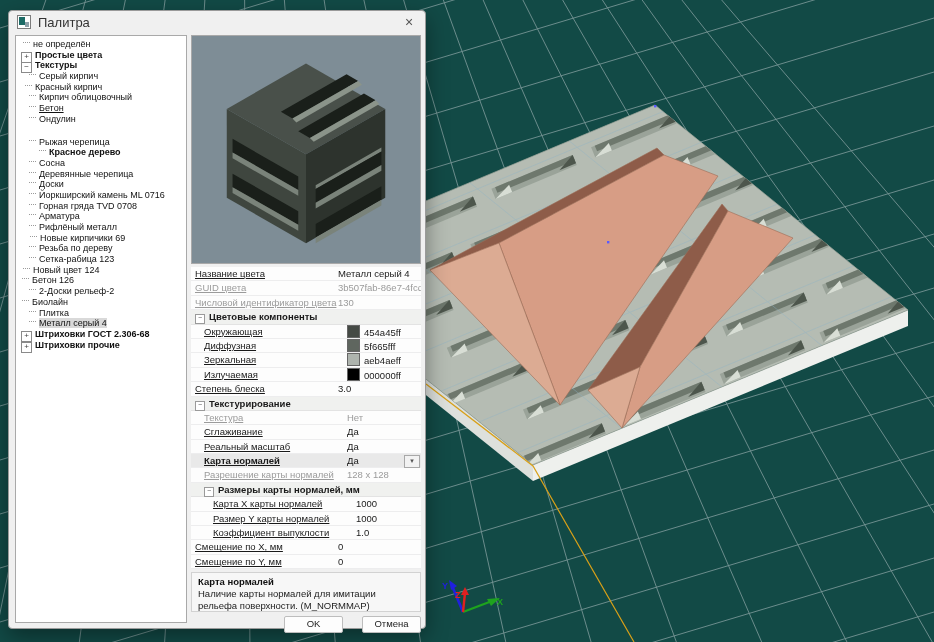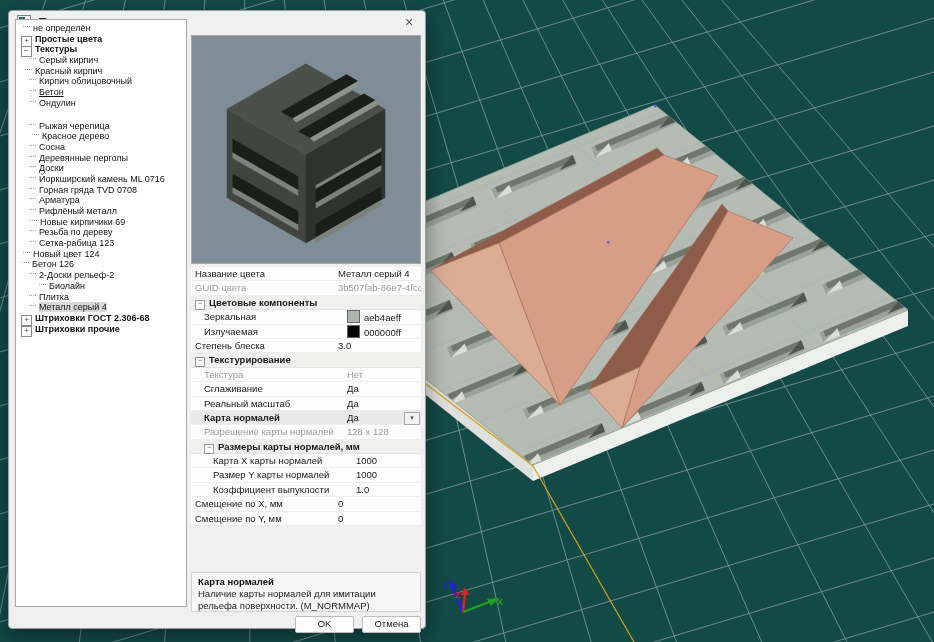--- a/index.html
+++ b/index.html
@@ -11,57 +11,57 @@
     background:#f0f0f0;border:1px solid #9a9a9a;border-radius:4px;
     box-shadow:0 8px 22px rgba(0,0,0,.38);box-sizing:border-box;}
   .titlebar{position:absolute;left:0;top:0;right:0;height:22px;display:flex;align-items:center;}
   .appicon{width:12px;height:12px;border:1px solid #7c7c7c;background:#fff;margin-left:8px;position:relative;}
   .appicon i{position:absolute;left:1px;top:1px;width:6px;height:8px;background:#1c6b66;}
   .appicon em{position:absolute;right:1px;bottom:1px;width:4px;height:5px;background:#8ea0a8;}
   .title{font-size:13px;color:#333;margin-left:7px;}
   .closebtn{position:absolute;right:6px;top:1px;width:20px;height:20px;text-align:center;
     line-height:20px;font-size:14px;color:#555;}
   
-  .tree{position:absolute;left:6px;top:8px;width:172px;height:588px;background:#fff;
+  .tree{position:absolute;left:6px;top:24px;width:172px;height:588px;background:#fff;
     border:1px solid #a9a9a9;box-sizing:border-box;overflow:hidden;padding-top:3px;
     font-size:9px;color:#111;}
   .titem{height:10.7px;line-height:10.7px;white-space:nowrap;}
   .pm{display:inline-block;width:9px;height:9px;line-height:7px;border:1px solid #8a8a8a;
     background:#fff;font-size:8px;text-align:center;margin:0 3px 0 4px;vertical-align:-1px;color:#444;}
   .dash{display:inline-block;width:7px;height:1px;border-top:1px dotted #9a9a9a;
     margin:0 3px 0 6px;vertical-align:3px;}
   .tlabel.b{font-weight:bold;}
   .tlabel.sel{background:#d9d9d9;}
   
   .rightcol{position:absolute;left:182px;top:24px;width:230px;height:596px;}
   .preview{position:absolute;left:0;top:0;width:230px;height:229px;border:1px solid #a9a9a9;
     box-sizing:border-box;background:#7e8d96;}
   .props{position:absolute;left:0;top:232px;width:230px;font-size:9.5px;color:#1a1a1a;}
   .prow{display:flex;height:14.4px;line-height:13.5px;border-bottom:1px solid #ededee;
     box-sizing:border-box;background:#fdfdfd;position:relative;}
   .prow.rowsel{background:#e9e9e9;}
-  .plabel{flex:0 0 143px;white-space:nowrap;overflow:hidden;}
+  .plabel{flex:0 0 143px;white-space:nowrap;overflow:hidden;text-decoration:underline;}
   .plabel.b{font-weight:bold;}
   .pval{flex:1;white-space:nowrap;overflow:hidden;}
   .gray{color:#9b9b9b;}
   .swatch{display:inline-block;width:11px;height:11px;border:1px solid #666;
     margin-right:4px;vertical-align:-2px;}
   .ddbtn{position:absolute;right:1px;top:1px;width:14px;height:11px;border:1px solid #a8a8a8;
     background:#f2f2f2;font-size:7px;line-height:10px;text-align:center;color:#555;}
   .pgroup{height:14.4px;line-height:13.5px;background:#f0f1ef;border-bottom:1px solid #e3e3e3;
     font-weight:bold;box-sizing:border-box;white-space:nowrap;}
   .gbox{display:inline-block;width:8px;height:8px;line-height:6px;border:1px solid #9a9a9a;
     background:#fff;font-size:7px;font-weight:normal;text-align:center;margin-right:4px;
     vertical-align:0;color:#555;}
   
   .desc{position:absolute;left:0;top:537px;width:230px;height:40px;background:#f7f7f7;
     border:1px solid #d2d2d2;box-sizing:border-box;padding:3px 6px;}
   .desc .dt{font-size:9.5px;font-weight:bold;color:#111;margin-bottom:1px;}
   .desc .db{font-size:9.5px;color:#222;line-height:1.22;}
-  .btnrow{position:absolute;right:0;top:581px;display:flex;gap:8px;}
+  .btnrow{position:absolute;right:0;top:581px;display:flex;gap:19px;}
   .btn{width:57px;height:15px;background:#fdfdfd;border:1px solid #bdbdbd;border-radius:2px;
     font-size:9.5px;line-height:13px;text-align:center;color:#222;}
 </style>
 </head>
 <body>
 
 <svg id="viewport" viewBox="0 0 934 642">
   <defs>
     <clipPath id="slabClip">
         <polygon points="655,105 908,310 533,465 280,262"></polygon>
@@ -293,35 +293,35 @@
   <div class="tree" id="tree">
       <div class="titem" style="padding-left: 1px;"><span class="dash"></span><span class="tlabel">не определён</span></div>
       <div class="titem" style="padding-left: 1px;"><span class="pm">+</span><span class="tlabel b">Простые цвета</span></div>
       <div class="titem" style="padding-left: 1px;"><span class="pm">−</span><span class="tlabel b">Текстуры</span></div>
       <div class="titem" style="padding-left: 7px;"><span class="dash"></span><span class="tlabel">Серый кирпич</span></div>
       <div class="titem" style="padding-left: 3px;"><span class="dash"></span><span class="tlabel">Красный кирпич</span></div>
       <div class="titem" style="padding-left: 7px;"><span class="dash"></span><span class="tlabel">Кирпич облицовочный</span></div>
       <div class="titem" style="padding-left: 7px; text-decoration: underline;"><span class="dash"></span><span class="tlabel">Бетон</span></div>
       <div class="titem" style="padding-left: 7px;"><span class="dash"></span><span class="tlabel">Ондулин</span></div>
       <div class="titem" style="padding-left: 7px; margin-top: 12px;"><span class="dash"></span><span class="tlabel">Рыжая черепица</span></div>
-      <div class="titem" style="padding-left: 10px;"><span class="dash"></span><span class="tlabel">Красное дерево</span></div>
+      <div class="titem" style="padding-left: 17px; font-weight: bold;"><span class="dash"></span><span class="tlabel">Красное дерево</span></div>
       <div class="titem" style="padding-left: 7px;"><span class="dash"></span><span class="tlabel">Сосна</span></div>
-      <div class="titem" style="padding-left: 7px;"><span class="dash"></span><span class="tlabel">Деревянные перголы</span></div>
+      <div class="titem" style="padding-left: 7px;"><span class="dash"></span><span class="tlabel">Деревянные черепица</span></div>
       <div class="titem" style="padding-left: 7px;"><span class="dash"></span><span class="tlabel">Доски</span></div>
       <div class="titem" style="padding-left: 7px;"><span class="dash"></span><span class="tlabel">Йоркширский камень ML 0716</span></div>
       <div class="titem" style="padding-left: 7px;"><span class="dash"></span><span class="tlabel">Горная гряда TVD 0708</span></div>
       <div class="titem" style="padding-left: 7px;"><span class="dash"></span><span class="tlabel">Арматура</span></div>
       <div class="titem" style="padding-left: 7px;"><span class="dash"></span><span class="tlabel">Рифлёный металл</span></div>
       <div class="titem" style="padding-left: 8px;"><span class="dash"></span><span class="tlabel">Новые кирпичики 69</span></div>
       <div class="titem" style="padding-left: 7px;"><span class="dash"></span><span class="tlabel">Резьба по дереву</span></div>
       <div class="titem" style="padding-left: 7px;"><span class="dash"></span><span class="tlabel">Сетка-рабица 123</span></div>
       <div class="titem" style="padding-left: 1px;"><span class="dash"></span><span class="tlabel">Новый цвет 124</span></div>
       <div class="titem" style=""><span class="dash"></span><span class="tlabel">Бетон 126</span></div>
       <div class="titem" style="padding-left: 7px;"><span class="dash"></span><span class="tlabel">2-Доски рельеф-2</span></div>
-      <div class="titem" style="padding-left: 17px;"><span class="dash"></span><span class="tlabel">Биолайн</span></div>
+      <div class="titem" style="padding-left: 0;"><span class="dash"></span><span class="tlabel">Биолайн</span></div>
       <div class="titem" style="padding-left: 7px;"><span class="dash"></span><span class="tlabel">Плитка</span></div>
       <div class="titem" style="padding-left: 7px;"><span class="dash"></span><span class="tlabel sel">Металл серый 4</span></div>
       <div class="titem" style="padding-left: 1px;"><span class="pm">+</span><span class="tlabel b">Штриховки ГОСТ 2.306-68</span></div>
       <div class="titem" style="padding-left: 1px;"><span class="pm">+</span><span class="tlabel b">Штриховки прочие</span></div>
     </div>
 
   <div class="rightcol">
 
     <div class="preview">
       <svg width="228" height="227" viewBox="0 0 236 230">
@@ -350,21 +350,33 @@
 
     <div class="props" id="props">
         <div class="prow">
           <span class="plabel" style="padding-left: 4px;">Название цвета</span>
           <span class="pval"><span>Металл серый 4</span></span>
         </div>
         <div class="prow">
           <span class="plabel gray" style="padding-left: 4px;">GUID цвета</span>
           <span class="pval gray"><span>3b507fab-86e7-4fcd-a...</span></span>
         </div>
+        <div class="prow">
+          <span class="plabel gray" style="padding-left: 4px;">Числовой идентификатор цвета</span>
+          <span class="pval gray"><span>130</span></span>
+        </div>
         <div class="pgroup" style="padding-left: 4px;"><span class="gbox">−</span><span>Цветовые компоненты</span></div>
+        <div class="prow">
+          <span class="plabel" style="padding-left: 13px;">Окружающая</span>
+          <span class="pval"><span class="swatch" style="background: rgb(69, 74, 69);"></span><span>454a45ff</span></span>
+        </div>
+        <div class="prow">
+          <span class="plabel" style="padding-left: 13px;">Диффузная</span>
+          <span class="pval"><span class="swatch" style="background: rgb(95, 102, 95);"></span><span>5f665fff</span></span>
+        </div>
         <div class="prow">
           <span class="plabel" style="padding-left: 13px;">Зеркальная</span>
           <span class="pval"><span class="swatch" style="background: rgb(174, 180, 174);"></span><span>aeb4aeff</span></span>
         </div>
         <div class="prow">
           <span class="plabel" style="padding-left: 13px;">Излучаемая</span>
           <span class="pval"><span class="swatch" style="background: rgb(0, 0, 0);"></span><span>000000ff</span></span>
         </div>
         <div class="prow">
           <span class="plabel" style="padding-left: 4px;">Степень блеска</span>

